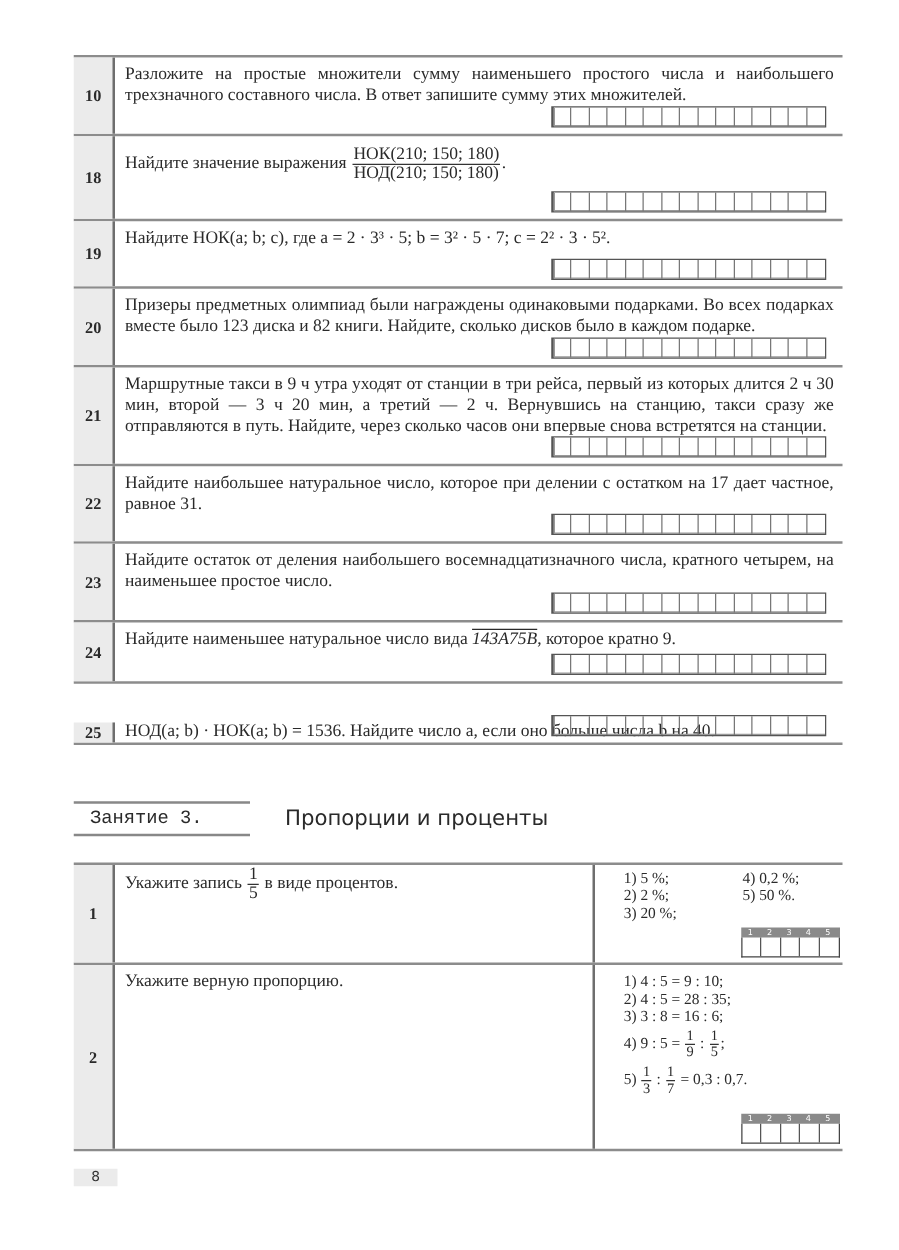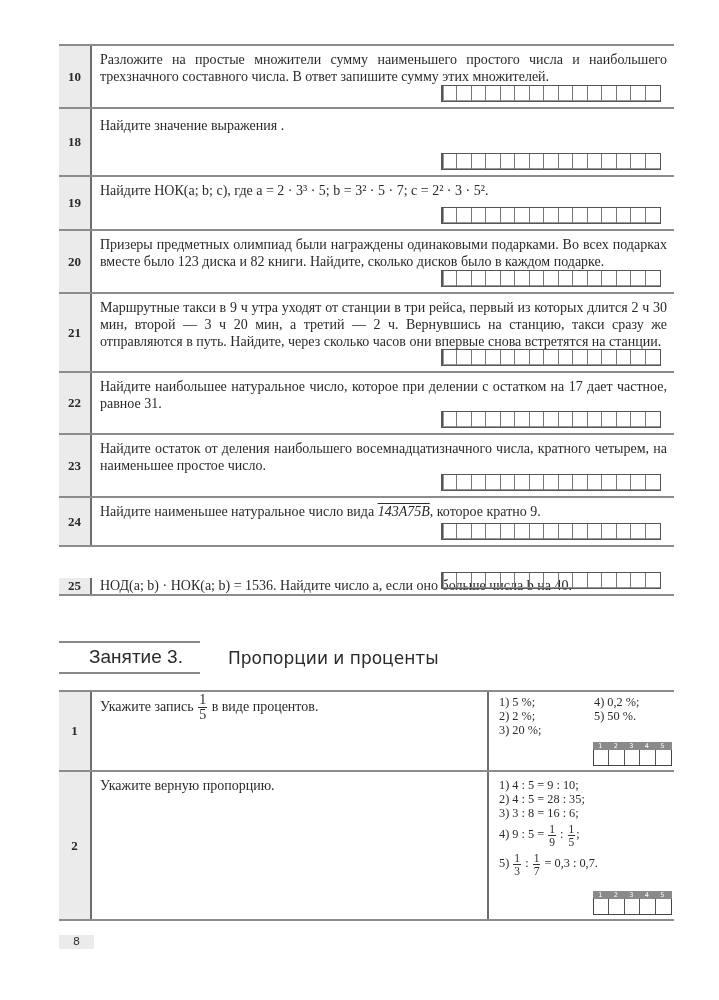--- a/index.html
+++ b/index.html
@@ -15,25 +15,25 @@
             border:1.5px solid #555; border-left:2px solid #555; box-shadow:1px -1px 0 #999 inset; }
   .ansbox .cell { width:14.5px; height:15px; border-right:1px solid #777; box-sizing:border-box; }
   .ansbox .cell:last-child { border-right:none; }
   .frac { display:inline-flex; flex-direction:column; vertical-align:middle; text-align:center; line-height:14px; margin:0 1px; }
   .frac .n { border-bottom:1px solid #333; padding:0 1px; }
   .frac.small { font-size:11.5px; line-height:12px; }
   .overline { text-decoration:overline; font-style:italic; }
   
   .sec { position:absolute; left:59px; top:641px; display:flex; align-items:center; }
   .sec .label { width:141px; border-top:2px solid #888; border-bottom:2px solid #888;
-                font-family:Liberation Sans, sans-serif; font-size:19px; padding:3px 0 4px 0; text-align:center; text-indent:13px; }
+                font-family:Liberation Mono, monospace; font-size:15px; padding:3px 0 4px 0; text-align:left; text-indent:13px; }
   .sec .title { font-family:"DejaVu Sans", sans-serif; font-size:17px; margin-left:28px; }
   .tbl2 { top:690px; }
   .tbl2 .q { padding-top:12px; }
-  .opts { width:175px; border-left:2px solid #6e6e6e; padding:3px 0 0 10px; font-size:12.3px; line-height:14px; position:relative; flex-shrink:0; }
+  .opts { width:175px; border-left:2px solid #6e6e6e; padding:3px 0 0 23px; font-size:12.3px; line-height:14px; position:relative; flex-shrink:0; }
   .opts2col { display:grid; grid-template-columns:95px 80px; }
   .mcbox { position:absolute; right:2px; bottom:4px; }
   .mcbox .hdr { display:flex; background:#8a8a8a; height:8px; }
   .mcbox .hdr span { width:15.5px; font-family:"DejaVu Sans", sans-serif; font-size:6.5px; color:#fff; text-align:center; line-height:8px; }
   .mcbox .cells { display:flex; border:1px solid #444; border-top:none; }
   .mcbox .cells div { width:15.5px; height:15px; border-right:1px solid #555; box-sizing:border-box; }
   .mcbox .cells div:last-child { border-right:none; }
   .pagenum { position:absolute; left:59px; top:935px; width:35px; height:14px; background:#ebebeb;
              font-family:"DejaVu Sans", sans-serif; font-size:11px; text-align:center; line-height:14px; color:#333; }
 </style>
@@ -62,21 +62,24 @@
           <div class="cell"></div>
           <div class="cell"></div>
           <div class="cell"></div>
       </div>
     </div>
   </div>
 
   <div class="row" style="height:66px;">
     <div class="num">18</div>
     <div class="q" style="padding-top:8px;">
-      <span>Найдите значение выражения </span><span>.</span>
+      <span>Найдите значение выражения </span><span class="frac">
+          <span class="n">НОК(210; 150; 180)</span>
+          <span class="d">НОД(210; 150; 180)</span>
+        </span><span>.</span>
       <div class="ansbox">
         <div class="cell"></div>
           <div class="cell"></div>
           <div class="cell"></div>
           <div class="cell"></div>
           <div class="cell"></div>
         <div class="cell"></div>
           <div class="cell"></div>
           <div class="cell"></div>
           <div class="cell"></div>

